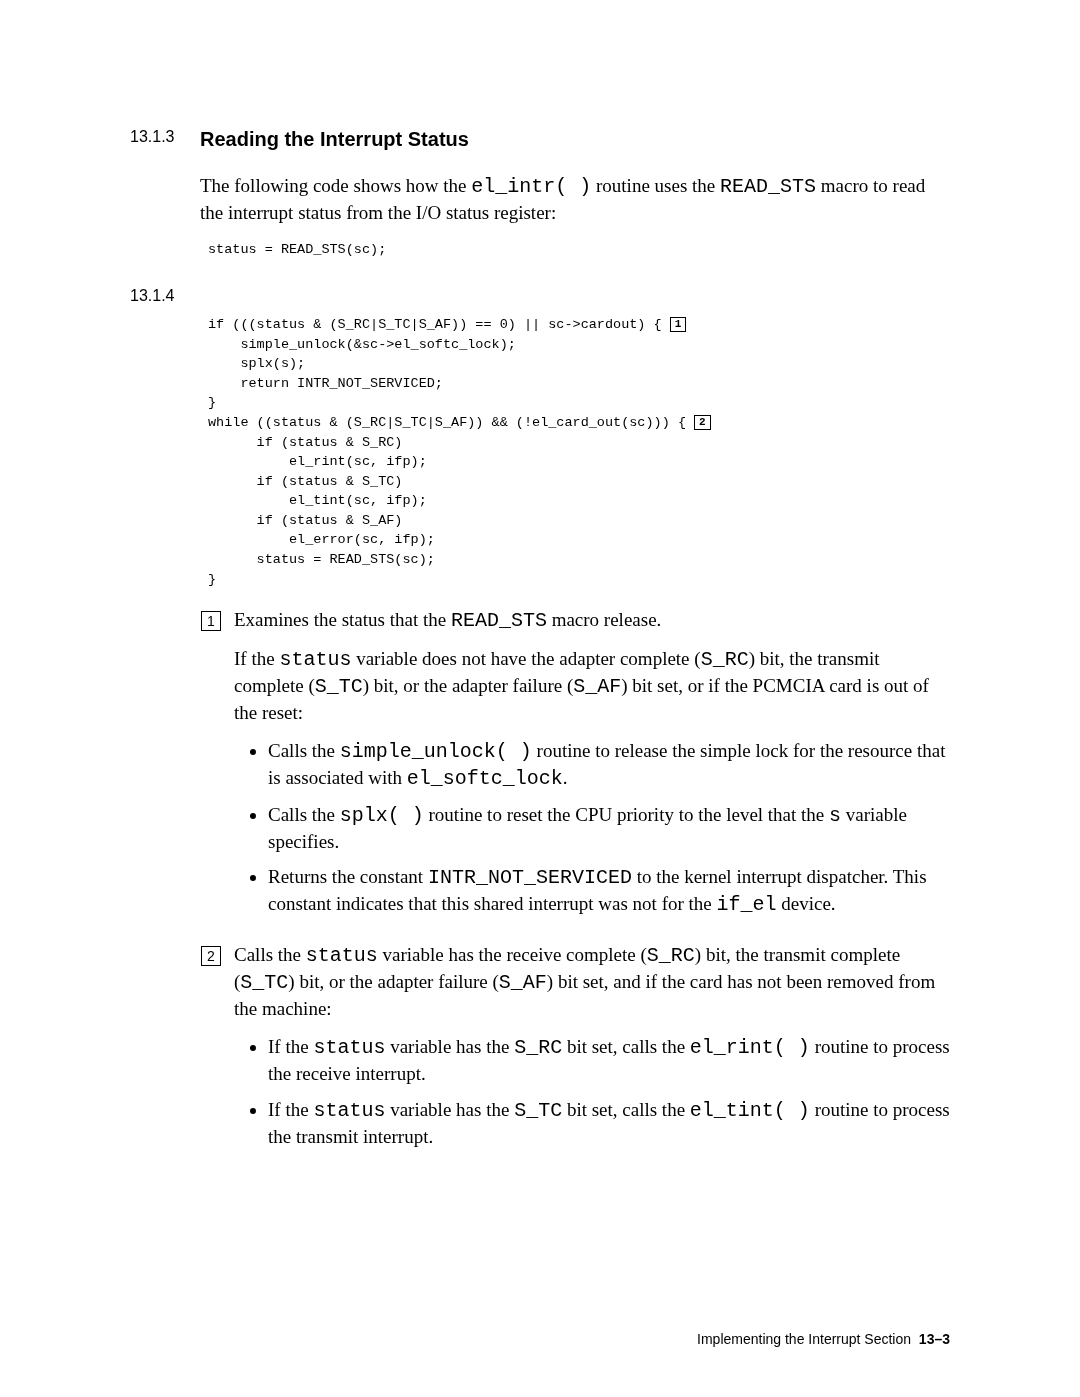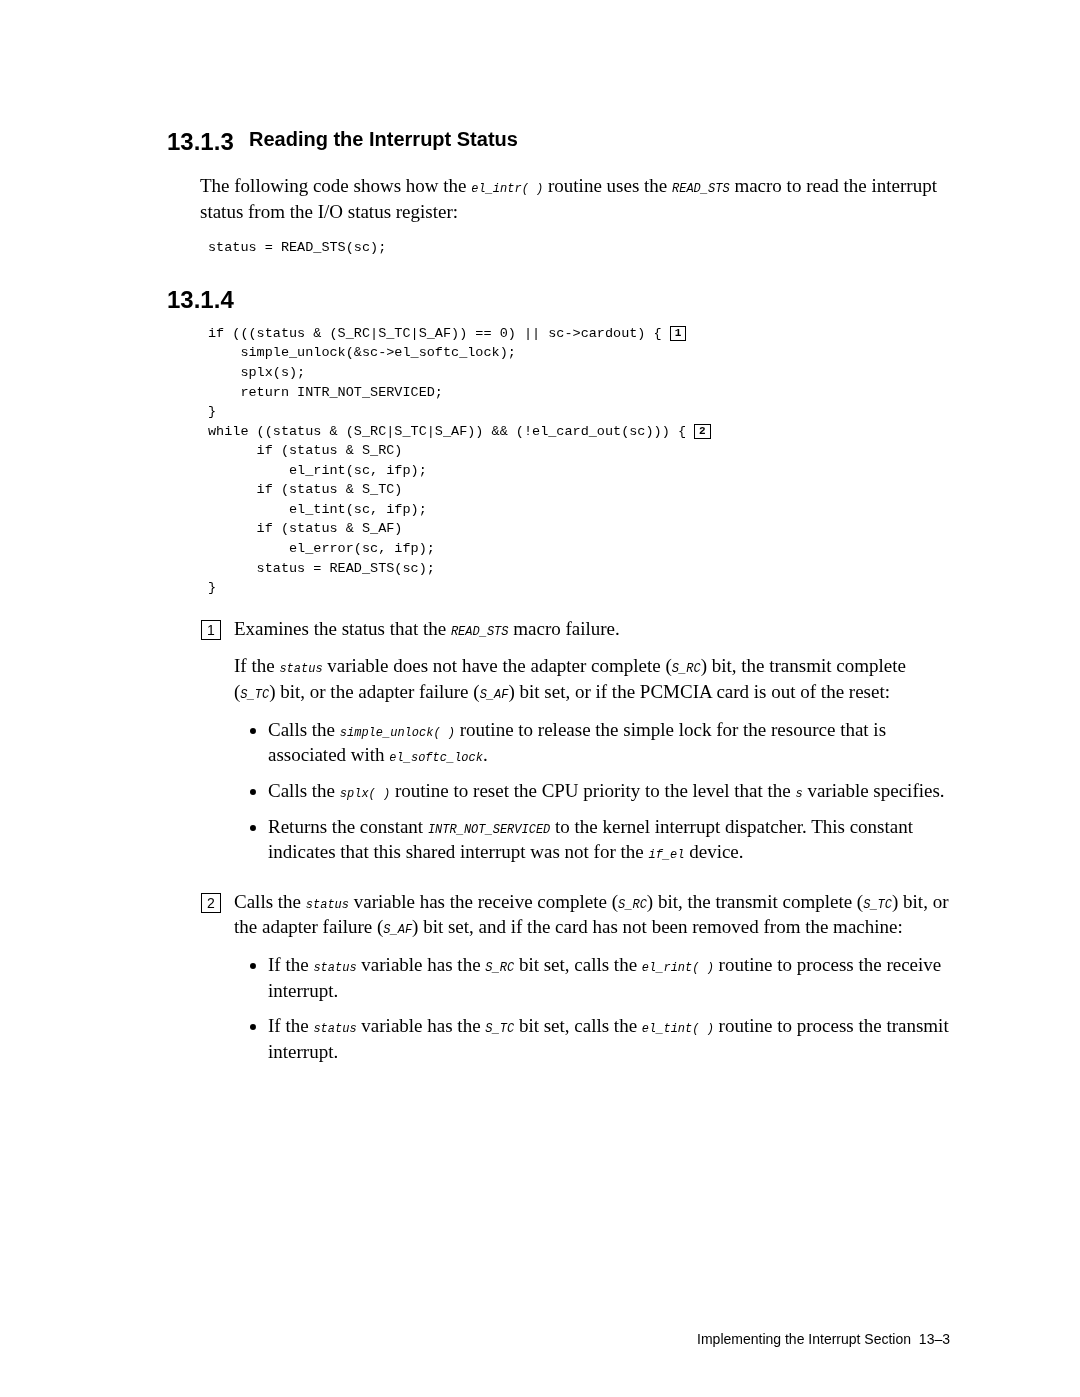--- a/index.html
+++ b/index.html
@@ -13,47 +13,45 @@
     position: relative;
     box-sizing: border-box;
   }
   .page {
     padding: 100px 130px 60px 130px;
   }
   .section-heading, .subsection-heading {
     font-family: Helvetica, Arial, sans-serif;
     font-weight: bold;
     font-size: 20px;
-    margin: 0 0 12px 12px;
+    margin: 0 0 12px 0;
   }
   .heading-row {
     display: flex;
     gap: 10px;
     margin-top: 28px;
   }
   .heading-number {
     width: 60px;
     flex-shrink: 0;
     font-family: Helvetica, Arial, sans-serif;
-    font-weight: bold;
-    font-size: 24px;
-    margin-left: 37px;
+    font-weight: normal;
+    font-size: 16px;
   }
   .body {
     margin-left: 70px;
     font-size: 19px;
     line-height: 1.35;
   }
   .para {
     margin: 10px 0 14px 0;
   }
   .code-inline {
     font-family: "Courier New", Courier, monospace;
-    font-size: 12px;
-    font-style: italic;
+    font-size: 20px;
   }
   pre.codeblock {
     font-family: "Courier New", Courier, monospace;
     font-size: 13.5px;
     line-height: 1.45;
     white-space: pre;
     margin: 10px 0 18px 8px;
   }
   .callout-marker {
     display: inline-block;
@@ -104,21 +102,21 @@
     margin-bottom: 10px;
   }
   .footer {
     position: absolute;
     bottom: 50px;
     right: 130px;
     font-family: Helvetica, Arial, sans-serif;
     font-size: 14px;
   }
   .footer .pg {
-    font-weight: normal;
+    font-weight: bold;
   }
 </style>
 </head>
 <body>
 
 <div class="page">
 
   <div class="heading-row">
     <div class="heading-number">13.1.3</div>
     <div class="section-heading">Reading the Interrupt Status</div>
@@ -153,21 +151,21 @@
   </div>
 
   <div class="callout-list">
 
     <div class="callout-item">
       <div class="callout-num">
         <span class="callout-num-box">1</span>
       </div>
       <div class="callout-body">
         <p>
-          <span>Examines the status that the </span><span class="code-inline">READ_STS</span><span> macro failure.</span>
+          <span>Examines the status that the </span><span class="code-inline">READ_STS</span><span> macro release.</span>
         </p>
         <p>
           <span>If the </span><span class="code-inline">status</span><span> variable does not have the adapter complete (</span><span class="code-inline">S_RC</span><span>) bit, the transmit complete (</span><span class="code-inline">S_TC</span><span>) bit, or the adapter failure (</span><span class="code-inline">S_AF</span><span>) bit set, or if the PCMCIA card is out of the reset:</span>
         </p>
         <ul class="bullets">
           <li>
             <span>Calls the </span><span class="code-inline">simple_unlock( )</span><span> routine to release the simple lock for the resource that is associated with </span><span class="code-inline">el_softc_lock</span><span>.</span>
           </li>
           <li>
             <span>Calls the </span><span class="code-inline">splx( )</span><span> routine to reset the CPU priority to the level that the </span><span class="code-inline">s</span><span> variable specifies.</span>

